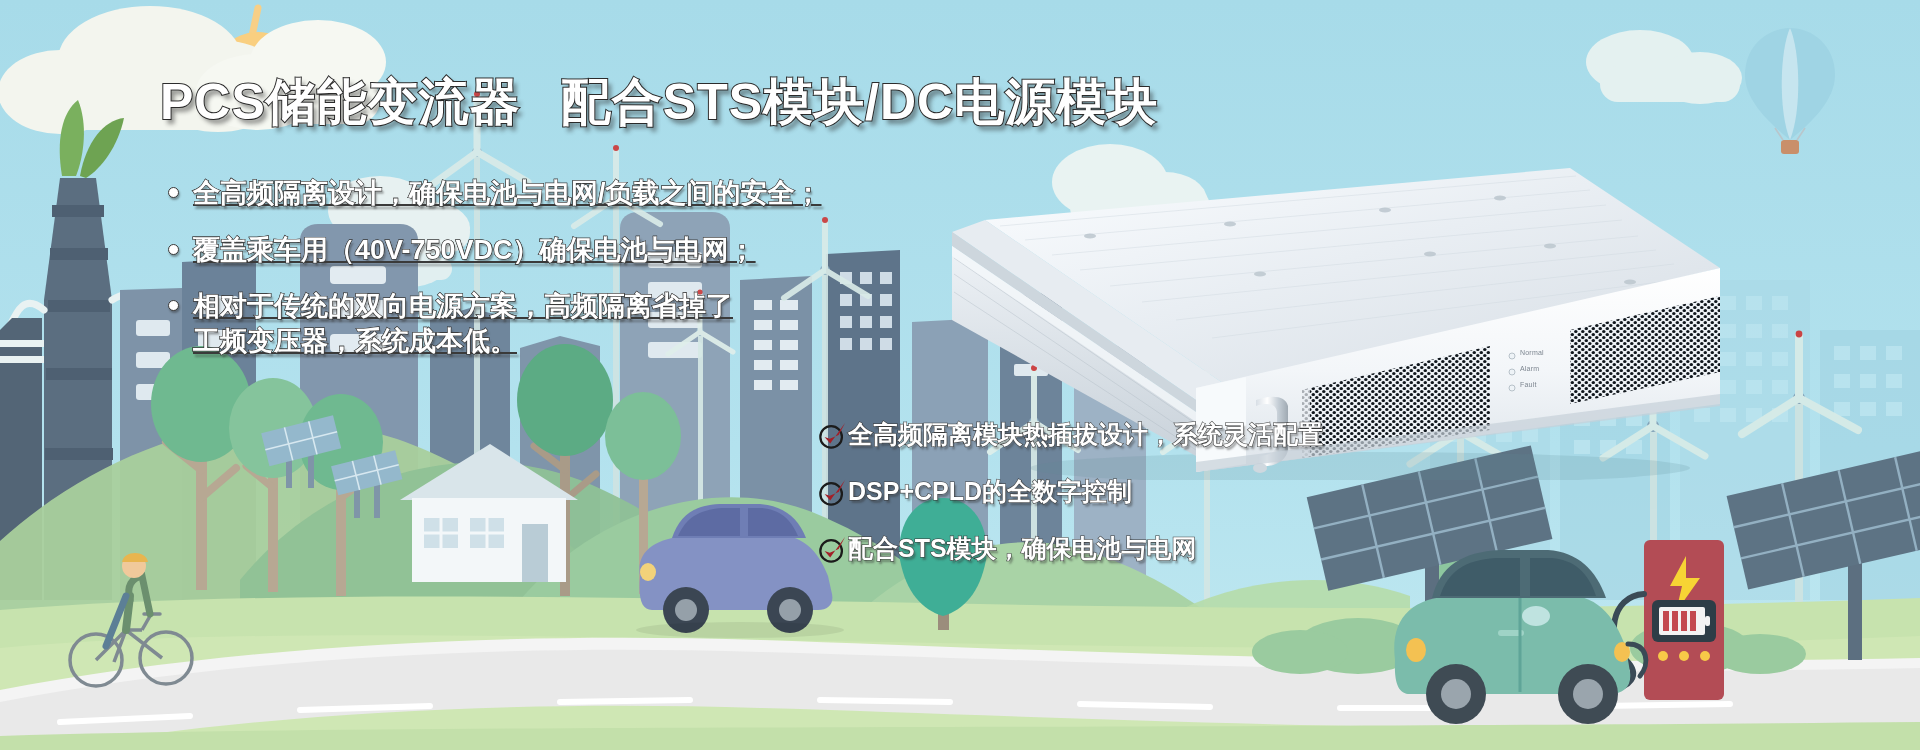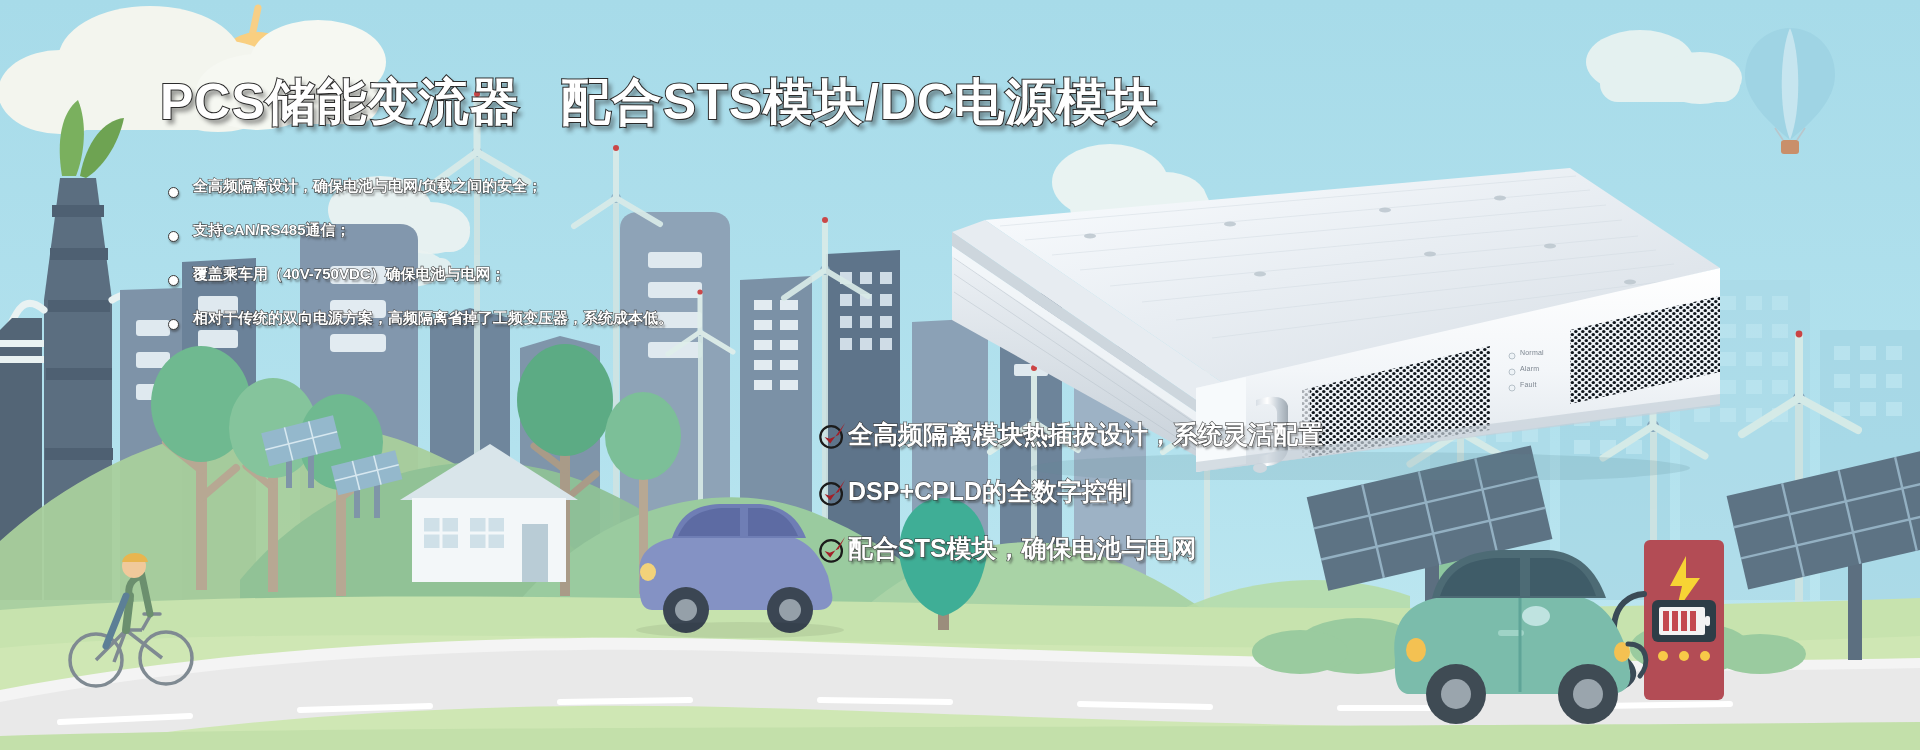--- a/index.html
+++ b/index.html
@@ -38,24 +38,25 @@
   }
   .bullet-row {
     display:flex; align-items:flex-start; gap:14px; margin-bottom:22px;
   }
   .bullet-dot {
     width:11px; height:11px; border-radius:50%; background:#ffffff;
     border:1.5px solid #3a3a3a; margin-top:11px; flex:0 0 auto;
     box-shadow:1px 2px 2px rgba(40,40,40,0.4);
   }
   .bullet-text {
-    font-size:15px; font-weight:bold; color:#ffffff; line-height:1.28;
+    font-size:27px; font-weight:bold; color:#ffffff; line-height:1.28;
     -webkit-text-stroke: 1.1px #3a3a3a;
     paint-order: stroke fill;
     text-shadow: 2px 3px 2px rgba(50,50,50,0.42);
+    text-decoration: underline;
   }
 
   
   #checks {
     position:absolute; left:818px; top:418px; width:620px;
     z-index:40;
   }
   .check-row { display:flex; align-items:center; margin-bottom:24px; }
   .check-ico { width:30px; height:30px; flex:0 0 auto; }
   .check-text {
@@ -708,24 +709,20 @@
     <span class="title-text">配合STS模块/DC电源模块</span>
   </div>
 
   <div id="bullets">
     <div class="bullet-row">
       <span class="bullet-dot"></span>
       <span class="bullet-text">全高频隔离设计，确保电池与电网/负载之间的安全；</span>
     </div>
     <div class="bullet-row">
       <span class="bullet-dot"></span>
-      <span class="bullet-text">支持CAN/RS485通信；</span>
-    </div>
-    <div class="bullet-row">
-      <span class="bullet-dot"></span>
       <span class="bullet-text">覆盖乘车用（40V-750VDC）确保电池与电网；</span>
     </div>
     <div class="bullet-row">
       <span class="bullet-dot"></span>
       <span class="bullet-text" style="max-width:560px;">相对于传统的双向电源方案，高频隔离省掉了工频变压器，系统成本低。</span>
     </div>
   </div>
 
   <div id="checks">
     <div class="check-row">

